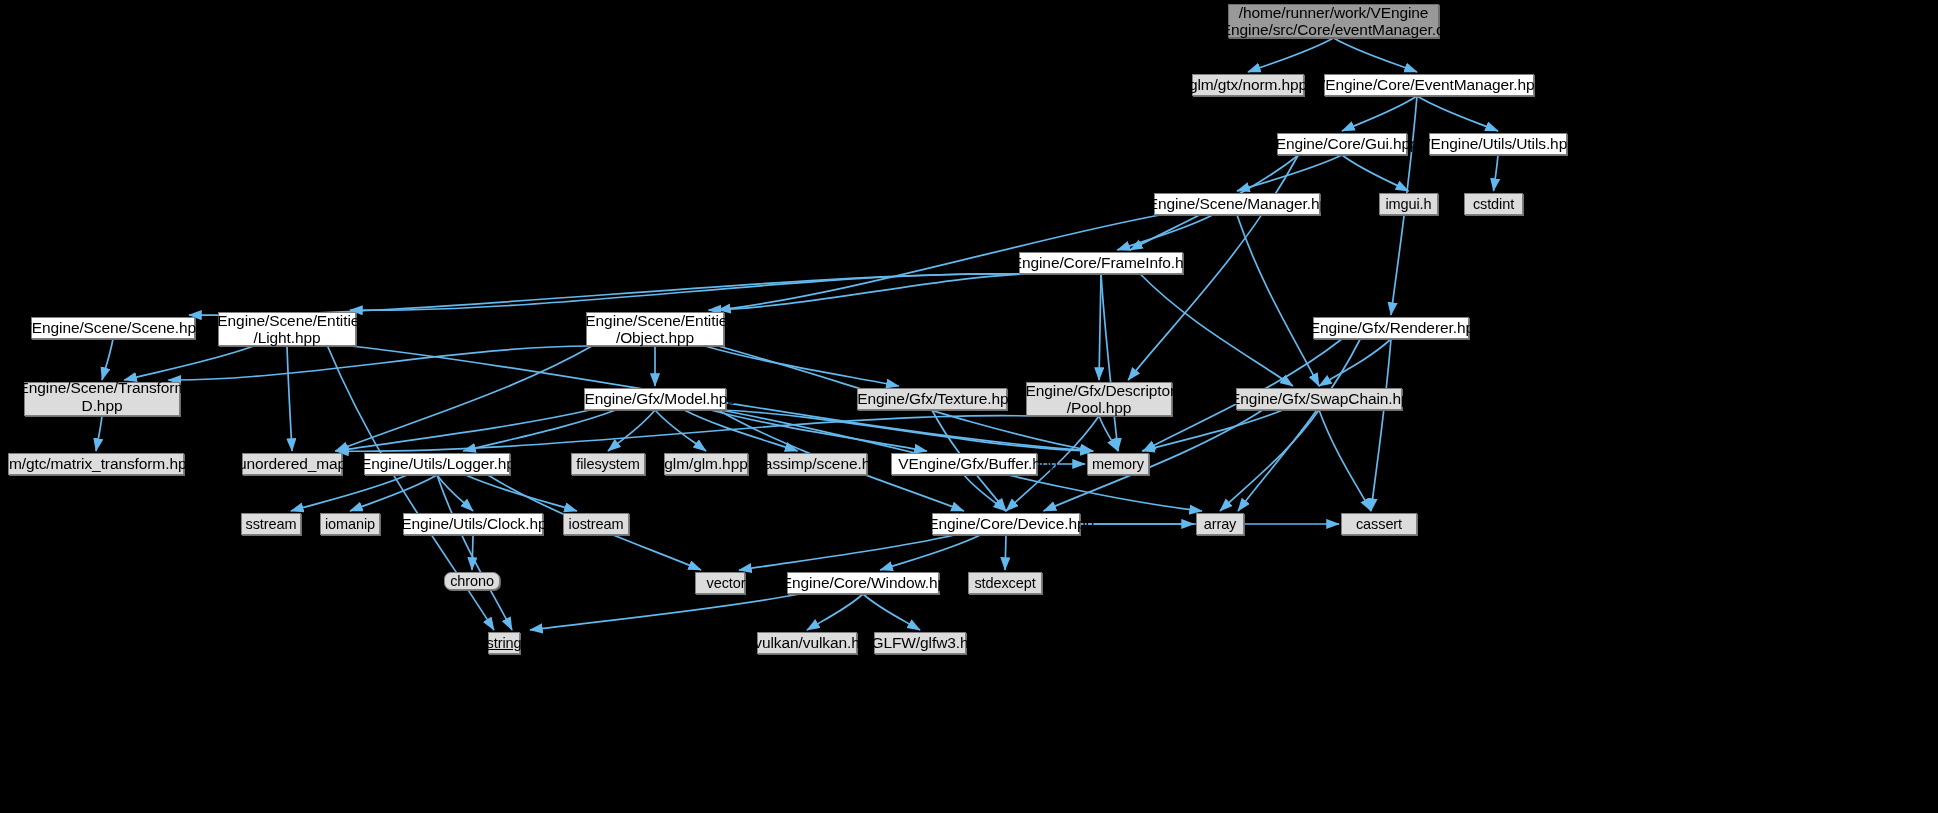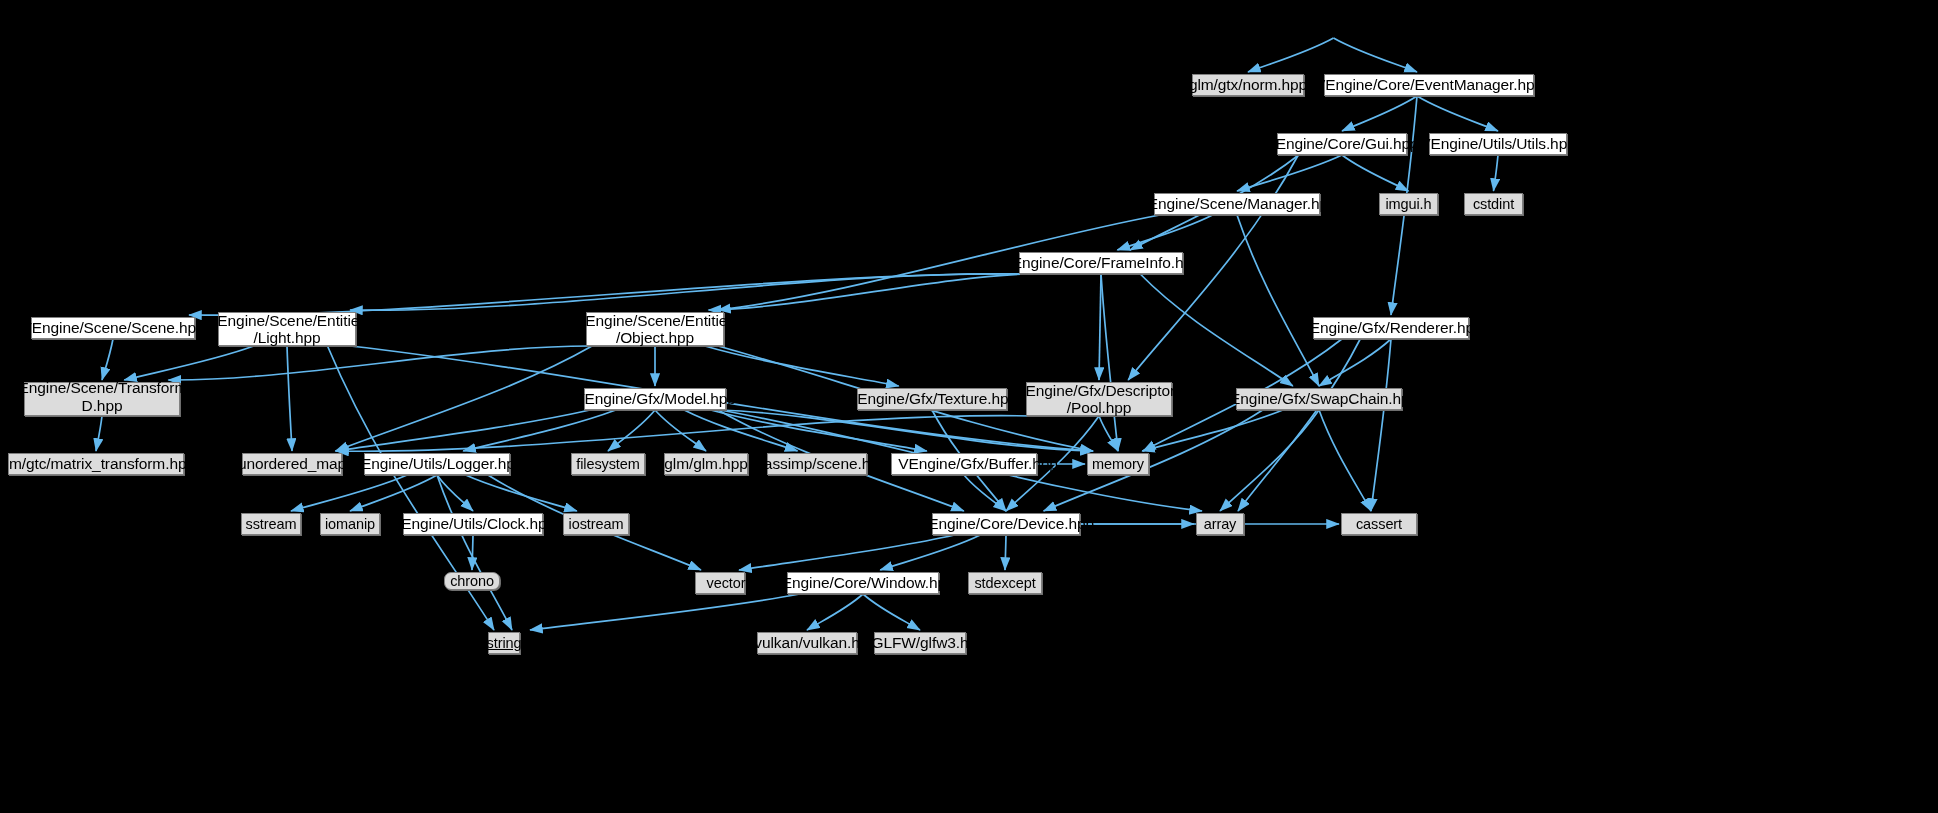--- a/index.html
+++ b/index.html
@@ -128,20 +128,22 @@
         <path d="M980.26,535 C950.23,549.7 910.1899999999999,560.2 880.16,570" fill="none" stroke="#63b8ee" stroke-width="1.7" marker-end="url(#arw)"></path>
         <path d="M954.52,535 C889.864,549.7 803.656,560.2 739,570" fill="none" stroke="#63b8ee" stroke-width="1.7" marker-end="url(#arw)"></path>
         <path d="M1006,535 C1005.7,549.7 1005.3,560.2 1005,570" fill="none" stroke="#63b8ee" stroke-width="1.7" marker-end="url(#arw)"></path>
         <path d="M1080,524 C1114.2,524 1159.8,524 1194,524" fill="none" stroke="#63b8ee" stroke-width="1.7" marker-end="url(#arw)"></path>
         <path d="M1080,524 C1157.7,524 1261.3,524 1339,524" fill="none" stroke="#63b8ee" stroke-width="1.7" marker-end="url(#arw)"></path>
         <path d="M863,594 C846.2,609.12 823.8,619.92 807,630" fill="none" stroke="#63b8ee" stroke-width="1.7" marker-end="url(#arw)"></path>
         <path d="M863,594 C880.1,609.12 902.9,619.92 920,630" fill="none" stroke="#63b8ee" stroke-width="1.7" marker-end="url(#arw)"></path>
         <path d="M799.82,594 C718.874,609.12 610.946,619.92 530,630" fill="none" stroke="#63b8ee" stroke-width="1.7" marker-end="url(#arw)"></path>
       </g>
   </svg>
+<div class="node root" style="left: 1228px; top: 4px; width: 211px; height: 34px;"><span>/home/runner/work/VEngine
+/VEngine/src/Core/eventManager.cpp</span></div>
     <div class="node grey" style="left: 1192px; top: 74px; width: 112px; height: 22px;"><span>glm/gtx/norm.hpp</span></div>
     <div class="node white" style="left: 1324px; top: 74px; width: 210px; height: 22px;"><span>VEngine/Core/EventManager.hpp</span></div>
     <div class="node white" style="left: 1277px; top: 133px; width: 130px; height: 22px;"><span>VEngine/Core/Gui.hpp</span></div>
     <div class="node white" style="left: 1429px; top: 133px; width: 138px; height: 22px;"><span>VEngine/Utils/Utils.hpp</span></div>
     <div class="node white" style="left: 1154px; top: 193px; width: 166px; height: 22px;"><span>VEngine/Scene/Manager.hpp</span></div>
     <div class="node grey small" style="left: 1379px; top: 193px; width: 59px; height: 22px;"><span>imgui.h</span></div>
     <div class="node grey small" style="left: 1464px; top: 193px; width: 59px; height: 22px;"><span>cstdint</span></div>
     <div class="node white" style="left: 1019px; top: 252px; width: 164px; height: 22px;"><span>VEngine/Core/FrameInfo.hpp</span></div>
     <div class="node white" style="left: 1313px; top: 317px; width: 156px; height: 22px;"><span>VEngine/Gfx/Renderer.hpp</span></div>
     <div class="node white" style="left: 31px; top: 317px; width: 164px; height: 22px;"><span>VEngine/Scene/Scene.hpp</span></div>

